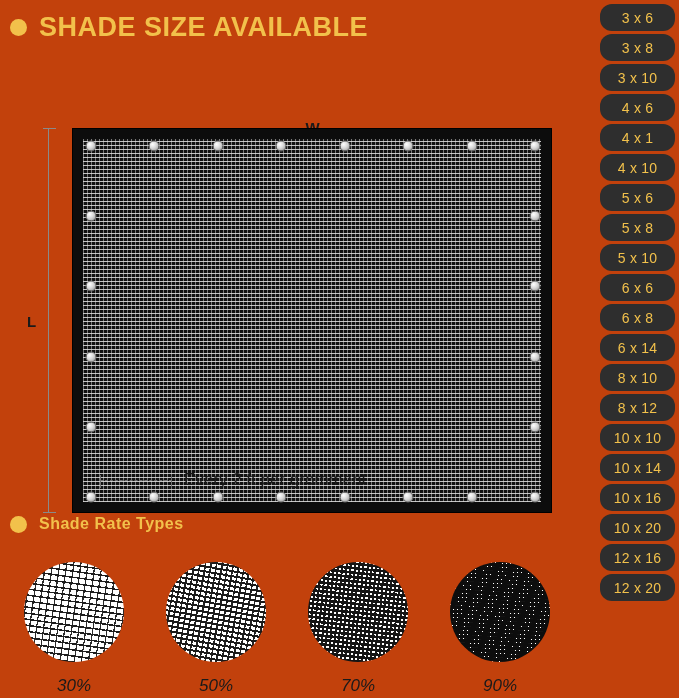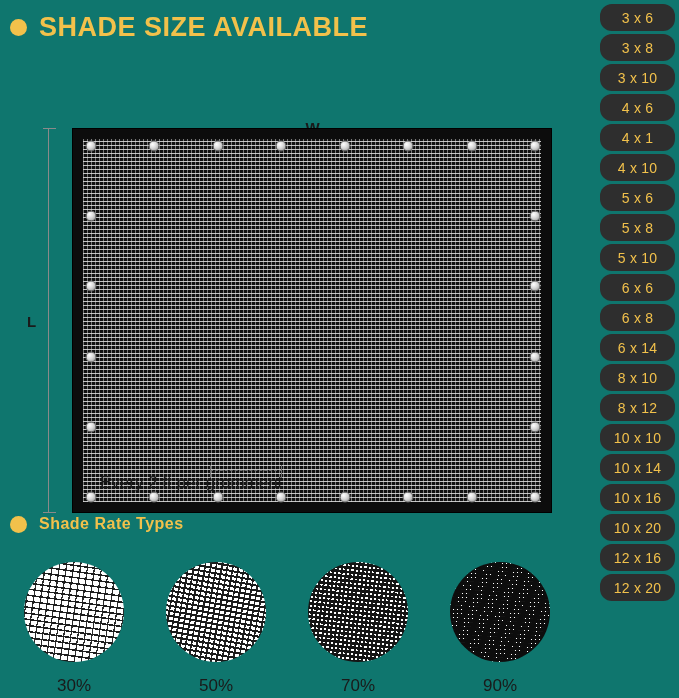--- a/index.html
+++ b/index.html
@@ -6,21 +6,21 @@
   html, body {
     margin: 0;
     padding: 0;
     background: #ffffff;
     font-family: "Liberation Sans", sans-serif;
   }
   #page {
     position: relative;
     width: 679px;
     height: 698px;
-    background: #0f766e;
+    background: #c2410c;
     overflow: hidden;
   }
 
   
   #left-col {
     position: absolute;
     left: 0; top: 0;
     width: 600px;
     height: 698px;
   }
@@ -154,23 +154,22 @@
     border: 1px solid #6d6d6d;
     transform: translate(-50%, -50%);
   }
 
   
   #grommet-note {
     position: absolute;
     left: 100px;
     top: 415px;
     display: flex;
-    align-items: flex-end;
-    gap: 2px;
-    flex-direction: column;
+    align-items: center;
+    gap: 12px;
   }
   #grommet-dim {
     position: relative;
     width: 72px;
     height: 1px;
     border-top: 1px dashed #707070;
   }
   #grommet-dim::before, #grommet-dim::after {
     content: "";
     position: absolute;
@@ -193,20 +192,21 @@
     top: 562px;
     width: 560px;
     display: flex;
     gap: 34px;
   }
   .rate-item {
     width: 108px;
     display: flex;
     flex-direction: column;
     align-items: center;
+    font-style: italic;
   }
   .rate-circle {
     width: 100px;
     height: 100px;
     border-radius: 50%;
     background-color: #ffffff;
     overflow: hidden;
   }
   .rate-30 {
     background-image:

